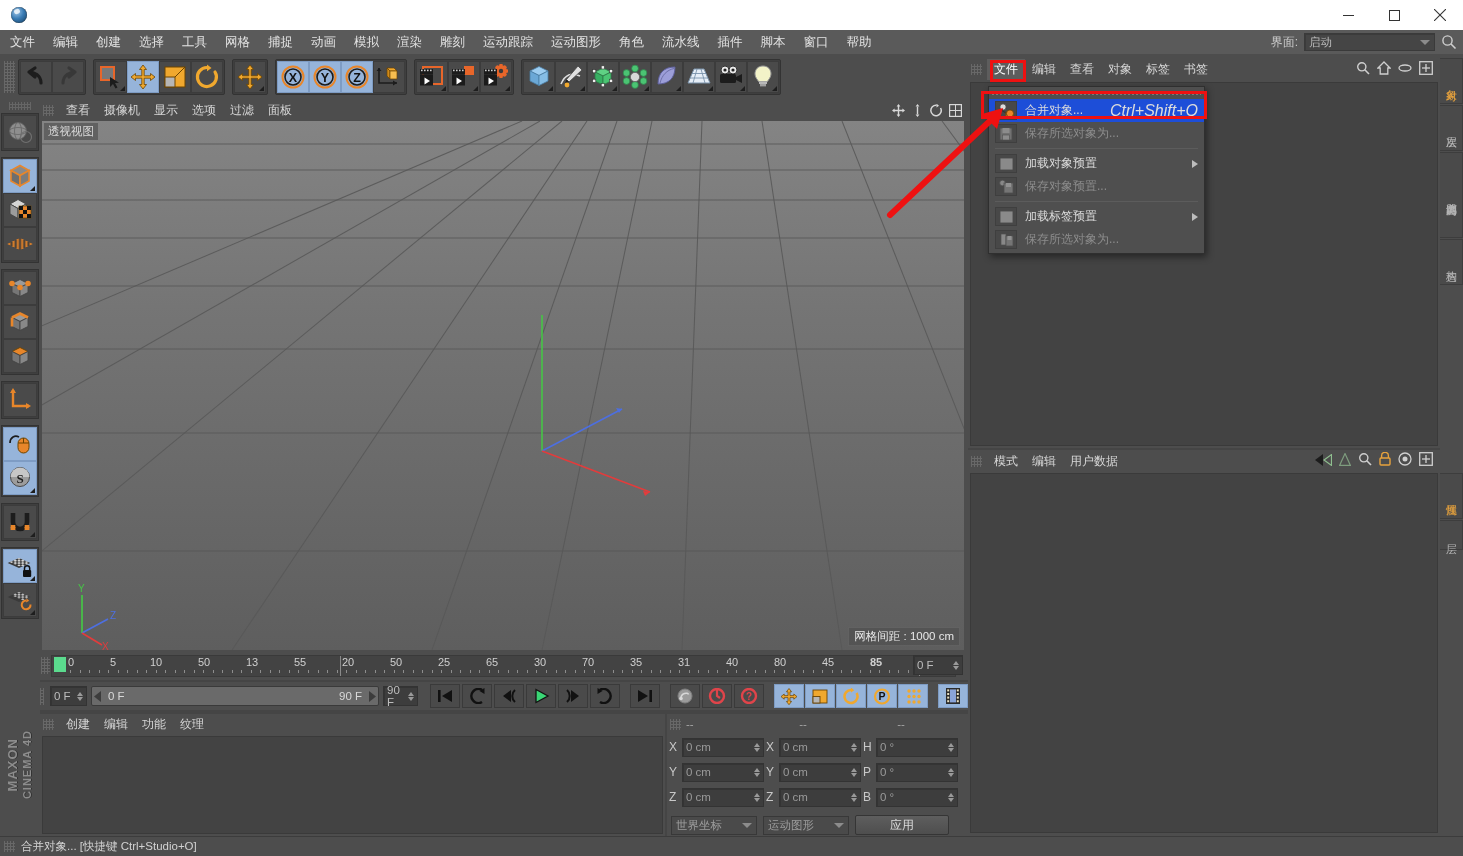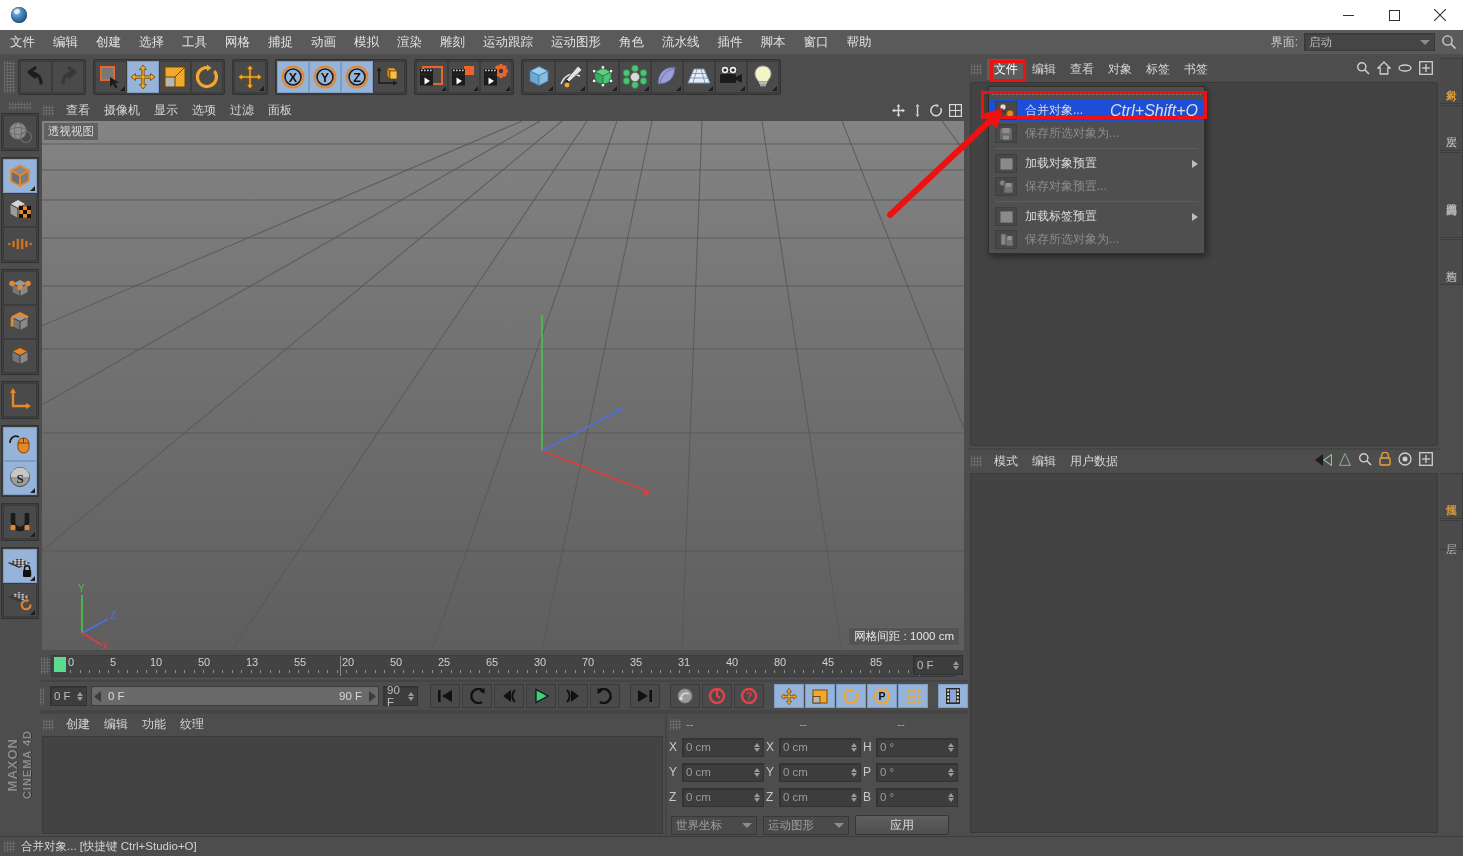--- a/index.html
+++ b/index.html
@@ -798,21 +798,21 @@
       <div class="tl-tick" style="left:578px;">35</div>
       <div class="tl-tick" style="left:674px;">40</div>
       <div class="tl-tick" style="left:770px;">45</div>
       <div class="tl-tick" style="left:146px;">50</div>
       <div class="tl-tick" style="left:242px;">55</div>
       <div class="tl-tick" style="left:338px;">50</div>
       <div class="tl-tick" style="left:434px;">65</div>
       <div class="tl-tick" style="left:530px;">70</div>
       <div class="tl-tick" style="left:626px;">31</div>
       <div class="tl-tick" style="left:722px;">80</div>
-      <div class="tl-tick" style="left:818px;">85</div>
+      <div class="tl-tick" style="left:818px;font-weight:bold;">85</div>
       <div class="tl-tick" style="left:862px;">90</div>
       <div id="minorticks">
           <div class="tl-minor" style="left: 18px;"></div>
           <div class="tl-minor" style="left: 27.52px;"></div>
           <div class="tl-minor" style="left: 37.04px;"></div>
           <div class="tl-minor" style="left: 46.56px;"></div>
           <div class="tl-minor" style="left: 56.08px;"></div>
           <div class="tl-minor" style="left: 65.6px;"></div>
           <div class="tl-minor" style="left: 75.12px;"></div>
           <div class="tl-minor" style="left: 84.64px;"></div>

